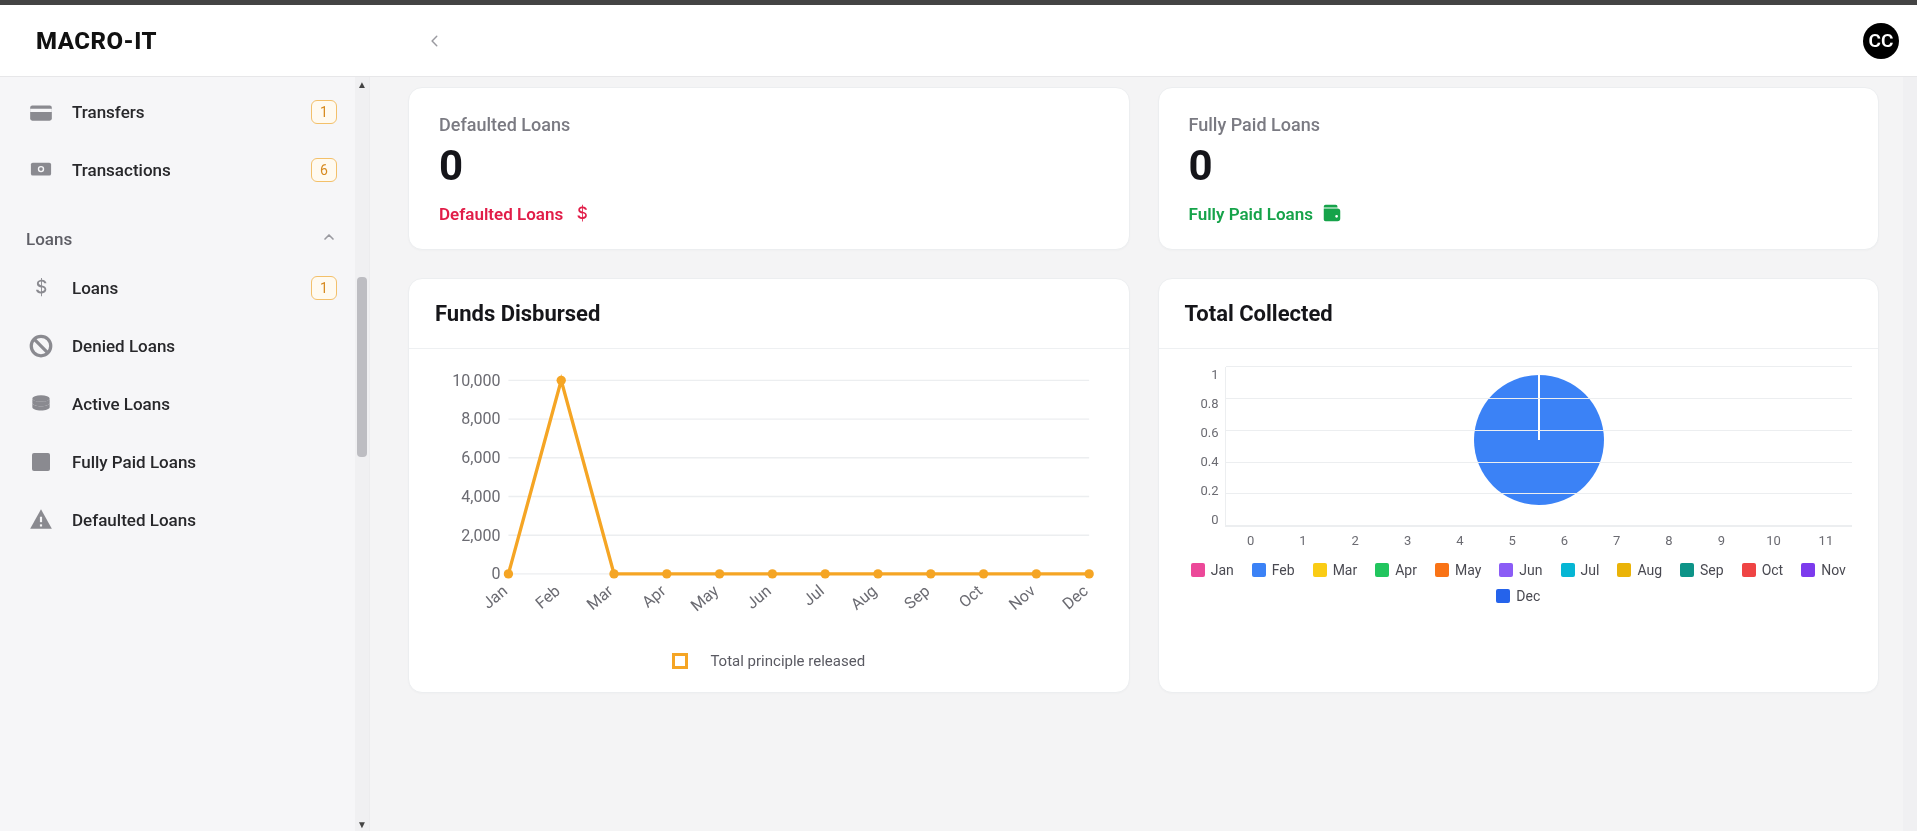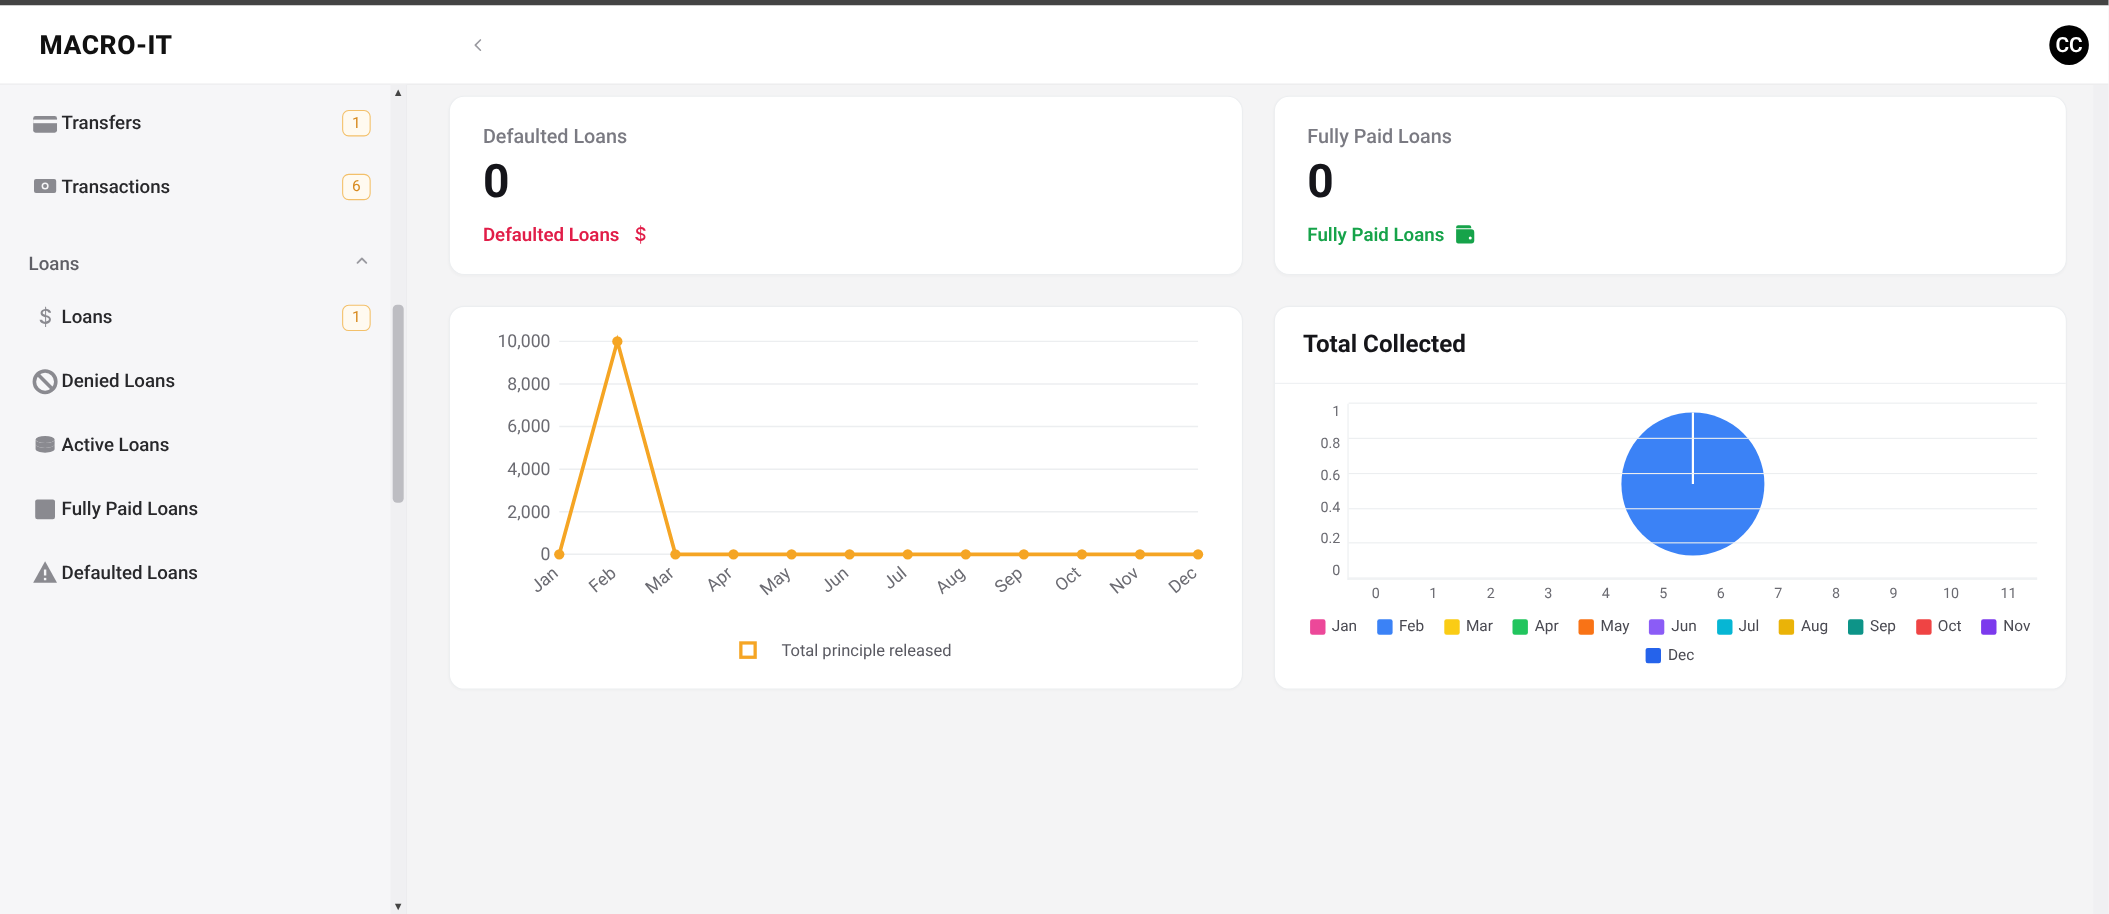--- a/index.html
+++ b/index.html
@@ -21,21 +21,21 @@
 
   
   .sidebar { width: 370px; background: #f6f6f8; border-right: 1px solid #ececee; position: relative; display: flex; }
   .side-content { flex: 1; padding: 6px 8px 16px 16px; overflow: hidden; }
   .side-scroll { width: 14px; background: #f0f0f2; position: relative; }
   .side-scroll .thumb { position: absolute; left: 2px; right: 2px; top: 200px; height: 180px; background: #bdbdc2; border-radius: 4px; }
   .side-scroll .arrow { position: absolute; left: 0; right: 0; height: 14px; display: flex; align-items: center; justify-content: center; color: #444; font-size: 10px; }
   .side-scroll .arrow.up { top: 0; }
   .side-scroll .arrow.down { bottom: 0; }
 
-  .side-item { display: flex; align-items: center; padding: 14px 10px; border-radius: 8px; cursor: pointer; color: #28282b; }
+  .side-item { display: flex; align-items: center; gap: 16px; padding: 14px 10px; border-radius: 8px; cursor: pointer; color: #28282b; }
   .side-item .icon { width: 30px; height: 30px; color: #8a8a90; display: flex; align-items: center; justify-content: center; }
   .side-item .label { font-size: 17px; font-weight: 500; }
   .side-item .badge { margin-left: auto; min-width: 26px; height: 24px; padding: 0 6px; border: 1px solid #f3c06a; color: #d78a1f; border-radius: 6px; font-size: 14px; display: flex; align-items: center; justify-content: center; background: #fffaf0; }
 
   .side-section { display: flex; align-items: center; padding: 30px 10px 10px 10px; color: #5f5f66; font-size: 17px; font-weight: 500; cursor: pointer; }
   .side-section .chev { margin-left: auto; color: #9a9aa0; }
 
   
   .main { flex: 1; overflow: hidden; position: relative; }
   .main-inner { position: absolute; inset: 0; overflow-y: auto; padding: 10px 38px 30px 38px; }
@@ -214,20 +214,21 @@
               <span>Fully Paid Loans</span>
               <span class="si">
                 <svg viewBox="0 0 24 24" width="22" height="22">
                     <path fill="currentColor" d="M3 6h15a3 3 0 0 1 3 3v8a3 3 0 0 1-3 3H5a2 2 0 0 1-2-2V6zm0-2a2 2 0 0 1 2-2h11a2 2 0 0 1 2 2v1H3V4zm14 9a1.5 1.5 0 1 0 0 3 1.5 1.5 0 0 0 0-3z"></path>
                   </svg>
               </span>
             </div>
           </div>
 
           <div class="card chart-card">
+            <div class="chart-head">Funds Disbursed</div>
             <div class="chart-body">
               <svg id="line-chart" class="line-chart" viewBox="0 0 500 200">
                   <line class="grid-line" x1="55" x2="490" y1="155" y2="155"></line>
                   <text class="axis-text" x="49" y="159" text-anchor="end">0</text>
                   <line class="grid-line" x1="55" x2="490" y1="126" y2="126"></line>
                   <text class="axis-text" x="49" y="130" text-anchor="end">2,000</text>
                   <line class="grid-line" x1="55" x2="490" y1="97" y2="97"></line>
                   <text class="axis-text" x="49" y="101" text-anchor="end">4,000</text>
                   <line class="grid-line" x1="55" x2="490" y1="68" y2="68"></line>
                   <text class="axis-text" x="49" y="72" text-anchor="end">6,000</text>

